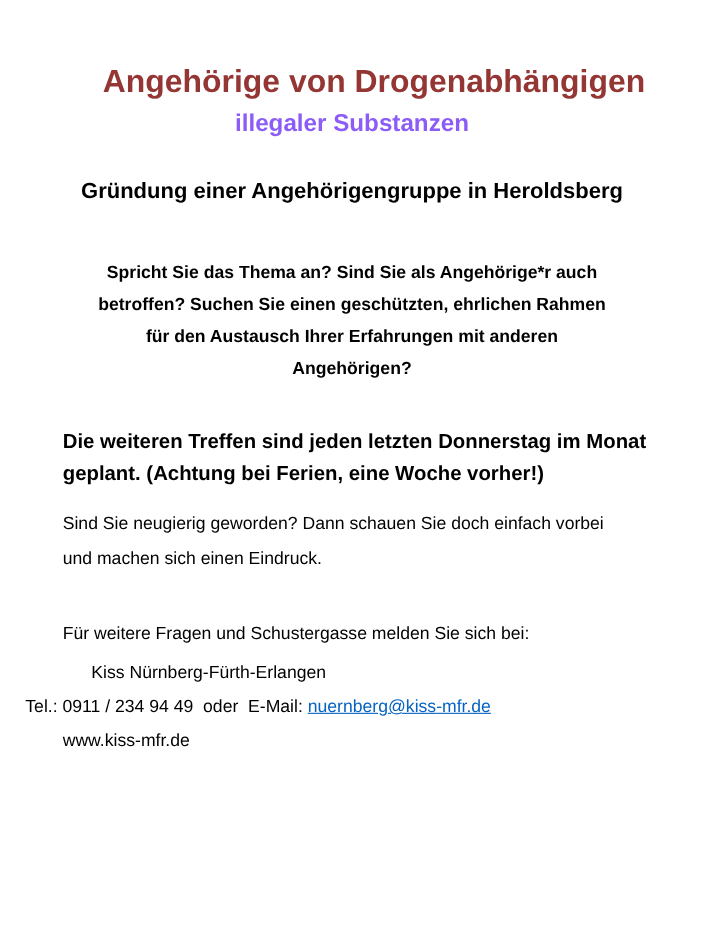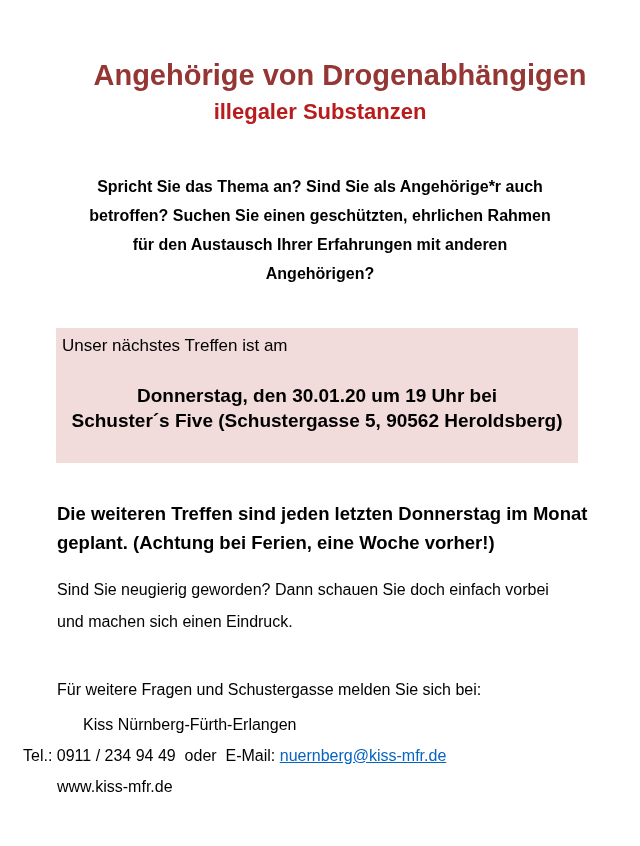--- a/index.html
+++ b/index.html
@@ -23,21 +23,21 @@
     font-weight: bold;
     color: #943634;
     padding-left: 40px;
   }
   .subtitle {
     margin-top: 5px;
     text-align: center;
     font-size: 22px;
     line-height: 27px;
     font-weight: bold;
-    color: #b91c1c;
+    color: #8b5cf6;
   }
   .heading {
     margin-top: 36px;
     text-align: center;
     font-size: 20px;
     line-height: 26px;
     font-weight: bold;
     color: #000000;
   }
   .intro {
@@ -108,31 +108,27 @@
 </style>
 </head>
 <body>
 
 <div class="page">
 
   <div class="title">Angehörige von Drogenabhängigen</div>
 
   <div class="subtitle">illegaler Substanzen</div>
 
+  <div class="heading">Gründung einer Angehörigengruppe in Heroldsberg</div>
 
   <div class="intro pre">Spricht Sie das Thema an? Sind Sie als Angehörige*r auch
 betroffen? Suchen Sie einen geschützten, ehrlichen Rahmen
 für den Austausch Ihrer Erfahrungen mit anderen
 Angehörigen?</div>
 
-  <div class="highlight">
-    <div class="highlight-lead">Unser nächstes Treffen ist am</div>
-    <div class="highlight-date pre">Donnerstag, den 30.01.20 um 19 Uhr bei
-Schuster´s Five (Schustergasse 5, 90562 Heroldsberg)</div>
-  </div>
 
   <div class="schedule pre">Die weiteren Treffen sind jeden letzten Donnerstag im Monat
 geplant. (Achtung bei Ferien, eine Woche vorher!)</div>
 
   <div class="invite pre">Sind Sie neugierig geworden? Dann schauen Sie doch einfach vorbei
 und machen sich einen Eindruck.</div>
 
   <div class="contact-intro">Für weitere Fragen und Schustergasse melden Sie sich bei:</div>
 
   <div class="contact-org">Kiss Nürnberg-Fürth-Erlangen</div>

